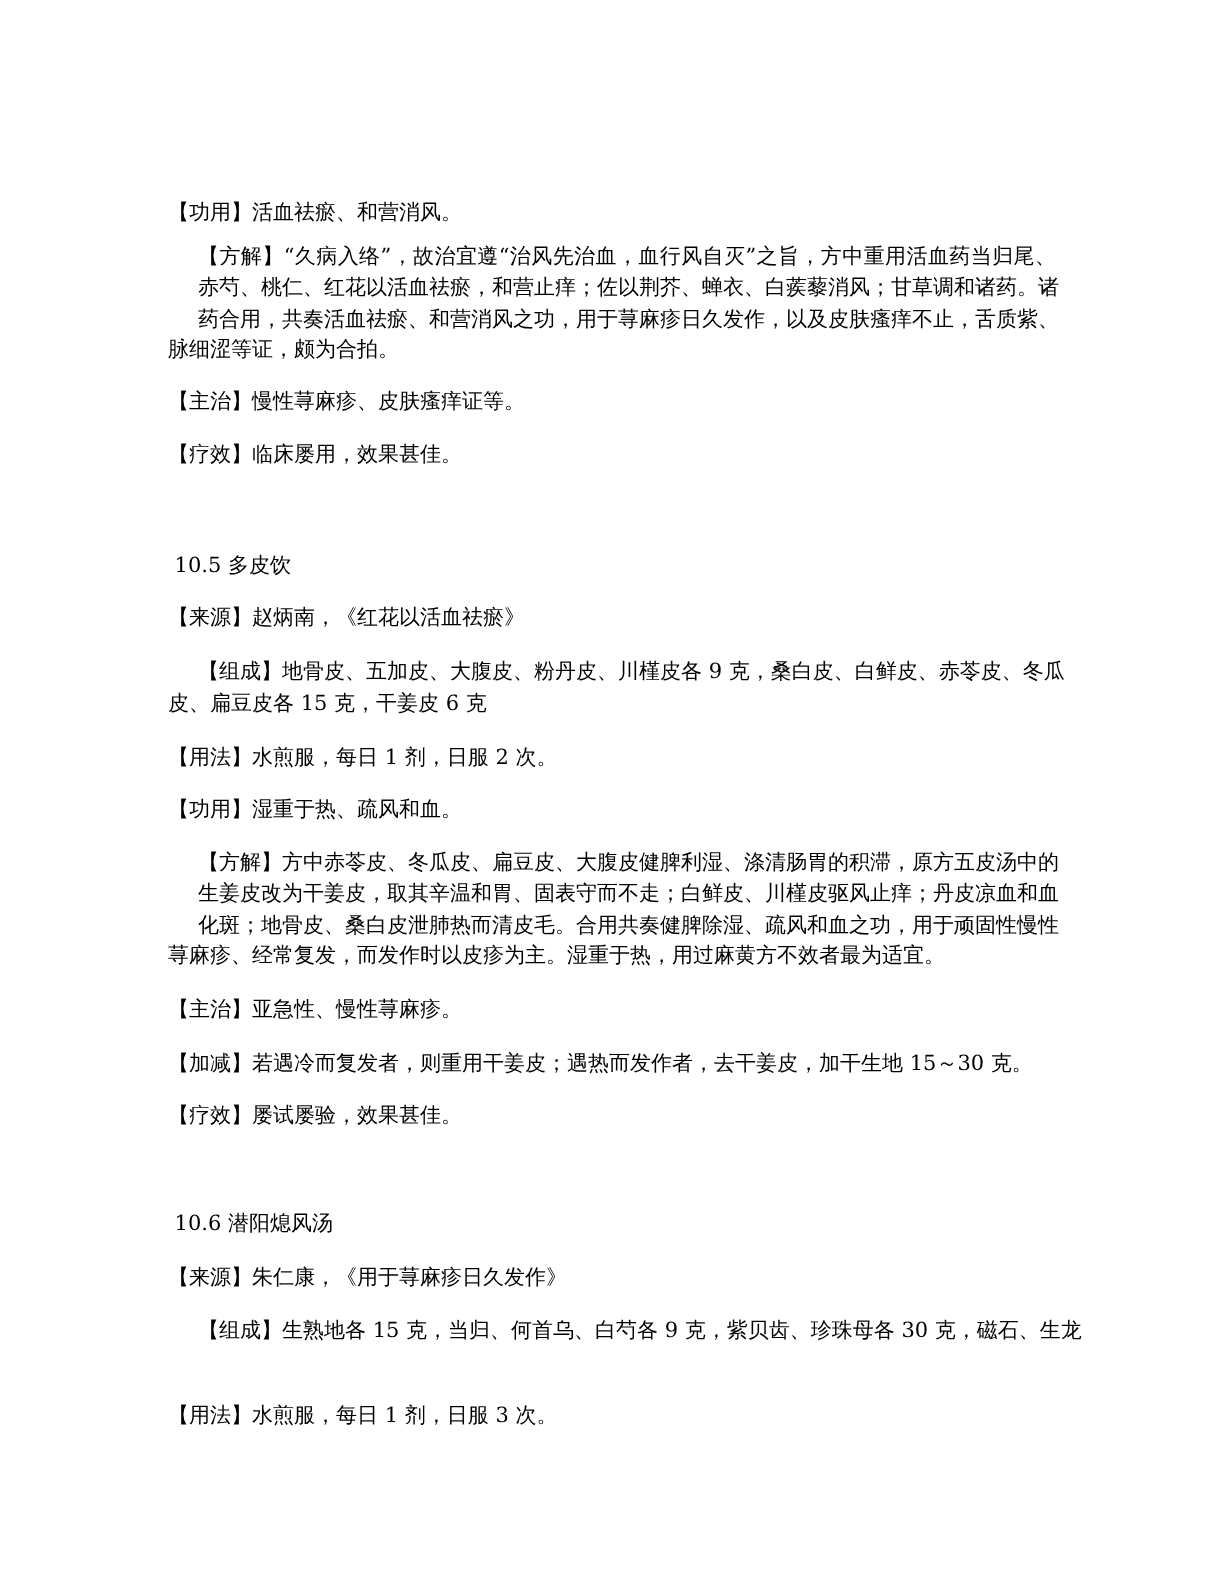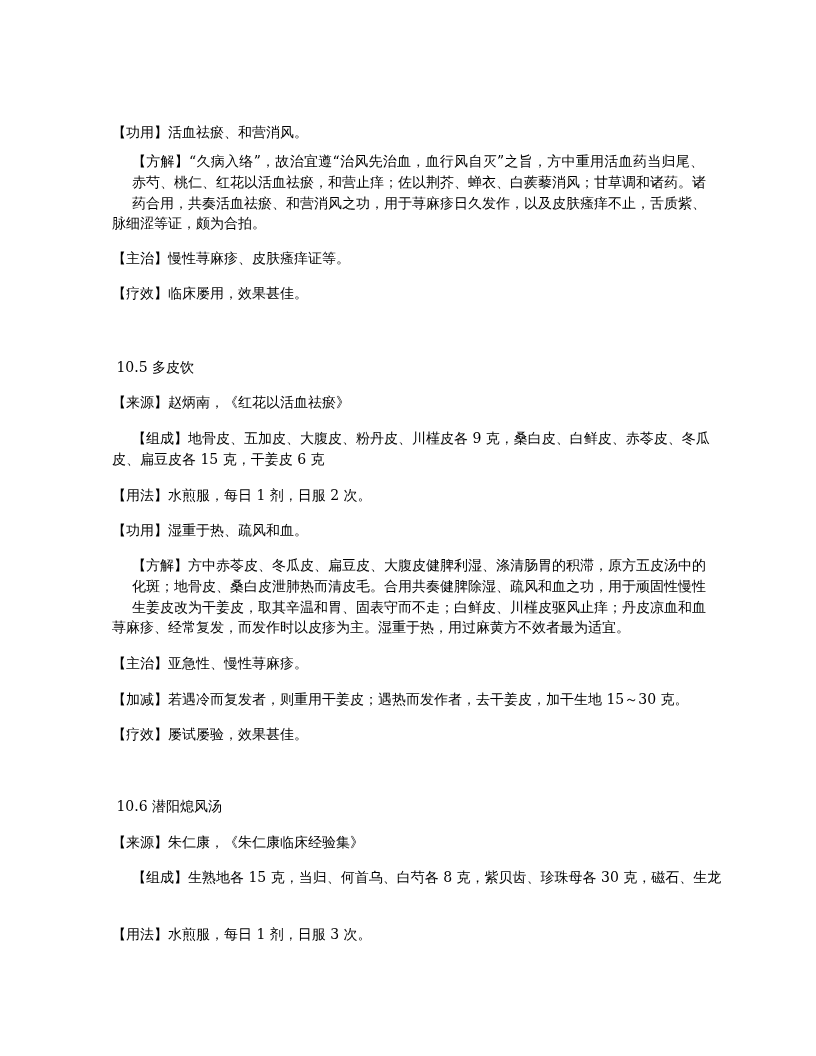--- a/index.html
+++ b/index.html
@@ -1,18 +1,18 @@
 <!DOCTYPE html>
 <html><head>
 <meta charset="utf-8">
 <style>
   html, body { margin: 0; padding: 0; background: #ffffff; }
   body { width: 816px; height: 1056px; position: relative; overflow: hidden;
          font-family: "DejaVu Serif", "Liberation Serif", serif; color: #000000; }
-  .page { position: absolute; left: 0; top: 8px; width: 816px; height: 996px; background: #ffffff; }
+  .page { position: absolute; left: 0; top: 18px; width: 816px; height: 996px; background: #ffffff; }
   .para { position: absolute; left: 112px; width: 592px; font-size: 14px; line-height: 20.8px; }
   .line { display: block; white-space: nowrap; height: 20.8px; overflow: visible; }
   .line.full { text-align: justify; text-align-last: justify; margin-left: 20px; }
   .label { font-weight: normal; }
   .heading { position: absolute; left: 112px; font-size: 14px; line-height: 21px; white-space: nowrap; text-align: center; }
   .heading .num { display: inline-block; width: 40px; }
 </style>
 </head>
 <body>
 
@@ -53,46 +53,46 @@
   <div class="para" style="top:477px">
     <span class="line"><span class="label">【用法】</span><span>水煎服，每日 1 剂，日服 2 次。</span></span>
   </div>
 
   <div class="para" style="top:512px">
     <span class="line"><span class="label">【功用】</span><span>湿重于热、疏风和血。</span></span>
   </div>
 
   <div class="para" style="top:547px">
     <span class="line full"><span class="label">【方解】</span><span>方中赤苓皮、冬瓜皮、扁豆皮、大腹皮健脾利湿、涤清肠胃的积滞，原方五皮汤中的</span></span>
+    <span class="line full">生姜皮改为干姜皮，取其辛温和胃、固表守而不走；白鲜皮、川槿皮驱风止痒；丹皮凉血和血</span>
     <span class="line full">化斑；地骨皮、桑白皮泄肺热而清皮毛。合用共奏健脾除湿、疏风和血之功，用于顽固性慢性</span>
-    <span class="line full">生姜皮改为干姜皮，取其辛温和胃、固表守而不走；白鲜皮、川槿皮驱风止痒；丹皮凉血和血</span>
     <span class="line">荨麻疹、经常复发，而发作时以皮疹为主。湿重于热，用过麻黄方不效者最为适宜。</span>
   </div>
 
   <div class="para" style="top:645px">
     <span class="line"><span class="label">【主治】</span><span>亚急性、慢性荨麻疹。</span></span>
   </div>
 
   <div class="para" style="top:681px">
     <span class="line"><span class="label">【加减】</span><span>若遇冷而复发者，则重用干姜皮；遇热而发作者，去干姜皮，加干生地 15～30 克。</span></span>
   </div>
 
   <div class="para" style="top:716px">
     <span class="line"><span class="label">【疗效】</span><span>屡试屡验，效果甚佳。</span></span>
   </div>
 
   <div class="heading" style="top:788px">
     <span class="num">10.6</span><span>潜阳熄风汤</span>
   </div>
 
   <div class="para" style="top:824px">
-    <span class="line"><span class="label">【来源】</span><span>朱仁康，《朱仁康临床经验集》</span></span>
+    <span class="line"><span class="label">【来源】</span><span>朱仁康，《用于荨麻疹日久发作》</span></span>
   </div>
 
   <div class="para" style="top:859px">
-    <span class="line full"><span class="label">【组成】</span><span>生熟地各 15 克，当归、何首乌、白芍各 8 克，紫贝齿、珍珠母各 30 克，磁石、生龙</span></span>
+    <span class="line full"><span class="label">【组成】</span><span>生熟地各 15 克，当归、何首乌、白芍各 9 克，紫贝齿、珍珠母各 30 克，磁石、生龙</span></span>
   </div>
 
   <div class="para" style="top:916px">
     <span class="line"><span class="label">【用法】</span><span>水煎服，每日 1 剂，日服 3 次。</span></span>
   </div>
 
 </div>
 
 </body></html>

